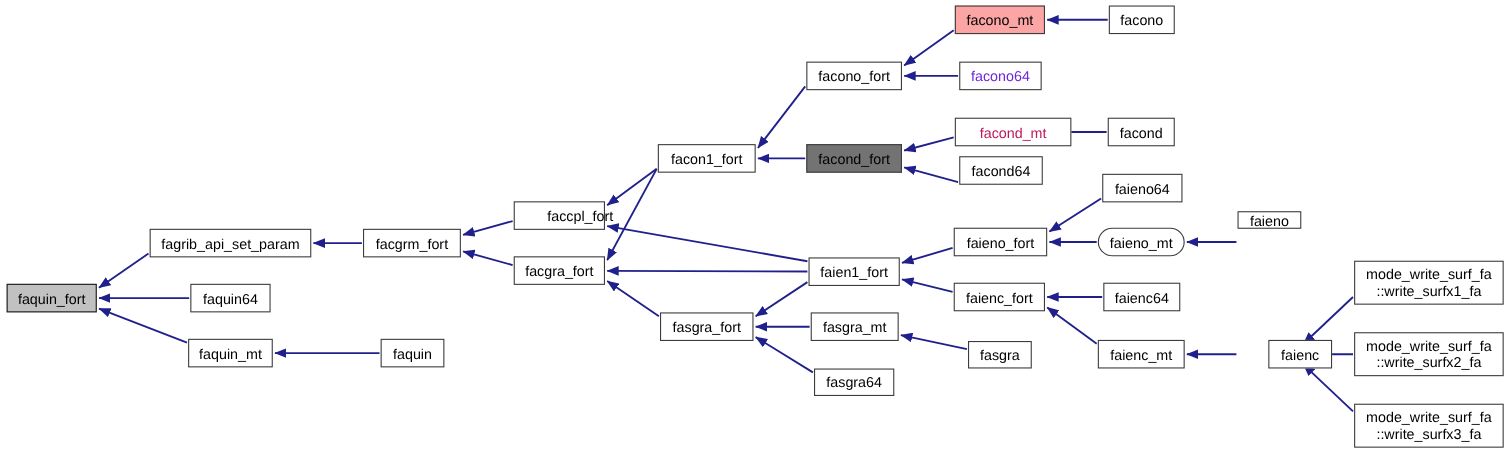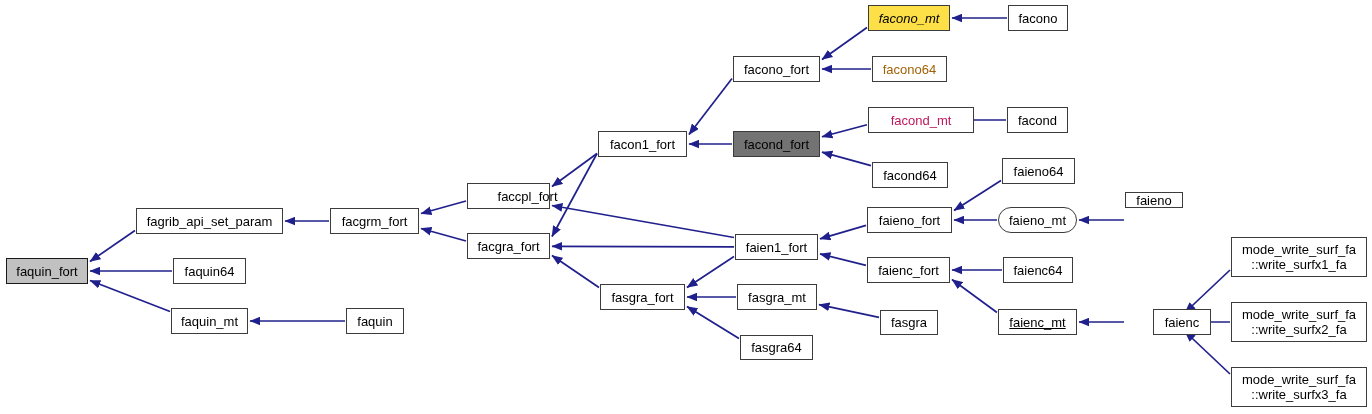--- a/index.html
+++ b/index.html
@@ -89,34 +89,34 @@
     <div class="node" style="left: 330px; top: 208px; width: 89px; height: 26px; border-color: rgb(60, 60, 60); background: rgb(255, 255, 255); color: rgb(0, 0, 0);">facgrm_fort</div>
     <div class="node" style="left: 136px; top: 208px; width: 147px; height: 26px; border-color: rgb(60, 60, 60); background: rgb(255, 255, 255); color: rgb(0, 0, 0);">fagrib_api_set_param</div>
     <div class="node" style="left: 173px; top: 258px; width: 73px; height: 26px; border-color: rgb(60, 60, 60); background: rgb(255, 255, 255); color: rgb(0, 0, 0);">faquin64</div>
     <div class="node" style="left: 171px; top: 308px; width: 77px; height: 26px; border-color: rgb(60, 60, 60); background: rgb(255, 255, 255); color: rgb(0, 0, 0);">faquin_mt</div>
     <div class="node" style="left: 346px; top: 308px; width: 58px; height: 26px; border-color: rgb(60, 60, 60); background: rgb(255, 255, 255); color: rgb(0, 0, 0);">faquin</div>
     <div class="node" style="left: 467px; top: 183px; width: 83px; height: 26px; border-color: rgb(60, 60, 60); background: rgb(255, 255, 255); color: rgb(0, 0, 0); padding-left: 38px;">faccpl_fort</div>
     <div class="node" style="left: 467px; top: 233px; width: 83px; height: 26px; border-color: rgb(60, 60, 60); background: rgb(255, 255, 255); color: rgb(0, 0, 0);">facgra_fort</div>
     <div class="node" style="left: 598px; top: 131px; width: 89px; height: 26px; border-color: rgb(60, 60, 60); background: rgb(255, 255, 255); color: rgb(0, 0, 0);">facon1_fort</div>
     <div class="node" style="left: 733px; top: 131px; width: 87px; height: 26px; border-color: rgb(60, 60, 60); background: #737373; color: rgb(0, 0, 0);">facond_fort</div>
     <div class="node" style="left: 733px; top: 56px; width: 87px; height: 26px; border-color: rgb(60, 60, 60); background: rgb(255, 255, 255); color: rgb(0, 0, 0);">facono_fort</div>
-    <div class="node" style="left: 868px; top: 5px; width: 82px; height: 26px; border-color: rgb(60, 60, 60); background: #fde047; color: rgb(0, 0, 0); font-style: italic;">facono_mt</div>
+    <div class="node" style="left: 868px; top: 5px; width: 82px; height: 26px; border-color: rgb(60, 60, 60); background: #fca5a5; color: rgb(0, 0, 0);">facono_mt</div>
     <div class="node" style="left: 1008px; top: 5px; width: 60px; height: 26px; border-color: rgb(60, 60, 60); background: rgb(255, 255, 255); color: rgb(0, 0, 0);">facono</div>
-    <div class="node" style="left: 872px; top: 56px; width: 75px; height: 26px; border-color: rgb(60, 60, 60); background: rgb(255, 255, 255); color: #a16207; text-align: right;">facono64</div>
+    <div class="node" style="left: 872px; top: 56px; width: 75px; height: 26px; border-color: rgb(60, 60, 60); background: rgb(255, 255, 255); color: #6d28d9; text-align: right;">facono64</div>
     <div class="node" style="left: 868px; top: 107px; width: 106px; height: 26px; border-color: rgb(60, 60, 60); background: rgb(255, 255, 255); color: #be185d; text-align: center;">facond_mt</div>
     <div class="node" style="left: 1007px; top: 107px; width: 61px; height: 26px; border-color: rgb(60, 60, 60); background: rgb(255, 255, 255); color: rgb(0, 0, 0);">facond</div>
-    <div class="node" style="left: 872px; top: 142px; width: 76px; height: 26px; border-color: rgb(60, 60, 60); background: rgb(255, 255, 255); color: rgb(0, 0, 0); margin-top: 20px;">facond64</div>
+    <div class="node" style="left: 872px; top: 142px; width: 76px; height: 26px; border-color: rgb(60, 60, 60); background: rgb(255, 255, 255); color: rgb(0, 0, 0);">facond64</div>
     <div class="node" style="left: 1002px; top: 158px; width: 73px; height: 26px; border-color: rgb(60, 60, 60); background: rgb(255, 255, 255); color: rgb(0, 0, 0);">faieno64</div>
     <div class="node" style="left: 867px; top: 207px; width: 85px; height: 26px; border-color: rgb(60, 60, 60); background: rgb(255, 255, 255); color: rgb(0, 0, 0);">faieno_fort</div>
     <div class="node" style="left: 998px; top: 207px; width: 79px; height: 26px; border-color: rgb(60, 60, 60); background: rgb(255, 255, 255); color: rgb(0, 0, 0); border-radius: 13px;">faieno_mt</div>
     <div class="node" style="left: 1125px; top: 192px; width: 58px; height: 16px; border-color: rgb(60, 60, 60); background: rgb(255, 255, 255); color: rgb(0, 0, 0);">faieno</div>
     <div class="node" style="left: 735px; top: 234px; width: 83px; height: 26px; border-color: rgb(60, 60, 60); background: rgb(255, 255, 255); color: rgb(0, 0, 0);">faien1_fort</div>
     <div class="node" style="left: 867px; top: 257px; width: 83px; height: 26px; border-color: rgb(60, 60, 60); background: rgb(255, 255, 255); color: rgb(0, 0, 0);">faienc_fort</div>
     <div class="node" style="left: 1003px; top: 257px; width: 70px; height: 26px; border-color: rgb(60, 60, 60); background: rgb(255, 255, 255); color: rgb(0, 0, 0);">faienc64</div>
-    <div class="node" style="left: 998px; top: 309px; width: 79px; height: 26px; border-color: rgb(60, 60, 60); background: rgb(255, 255, 255); color: rgb(0, 0, 0); text-decoration: underline;">faienc_mt</div>
+    <div class="node" style="left: 998px; top: 309px; width: 79px; height: 26px; border-color: rgb(60, 60, 60); background: rgb(255, 255, 255); color: rgb(0, 0, 0);">faienc_mt</div>
     <div class="node" style="left: 1153px; top: 309px; width: 58px; height: 26px; border-color: rgb(60, 60, 60); background: rgb(255, 255, 255); color: rgb(0, 0, 0);">faienc</div>
     <div class="node" style="left: 600px; top: 284px; width: 85px; height: 26px; border-color: rgb(60, 60, 60); background: rgb(255, 255, 255); color: rgb(0, 0, 0);">fasgra_fort</div>
     <div class="node" style="left: 737px; top: 284px; width: 80px; height: 26px; border-color: rgb(60, 60, 60); background: rgb(255, 255, 255); color: rgb(0, 0, 0);">fasgra_mt</div>
     <div class="node" style="left: 880px; top: 310px; width: 58px; height: 25px; border-color: rgb(60, 60, 60); background: rgb(255, 255, 255); color: rgb(0, 0, 0);">fasgra</div>
     <div class="node" style="left: 740px; top: 335px; width: 73px; height: 25px; border-color: rgb(60, 60, 60); background: rgb(255, 255, 255); color: rgb(0, 0, 0);">fasgra64</div>
     <div class="node" style="left: 1231px; top: 237px; width: 136px; height: 40px; border-color: rgb(60, 60, 60); background: rgb(255, 255, 255); color: rgb(0, 0, 0);">mode_write_surf_fa
 ::write_surfx1_fa</div>
     <div class="node" style="left: 1231px; top: 302px; width: 136px; height: 40px; border-color: rgb(60, 60, 60); background: rgb(255, 255, 255); color: rgb(0, 0, 0);">mode_write_surf_fa
 ::write_surfx2_fa</div>
     <div class="node" style="left: 1231px; top: 367px; width: 136px; height: 40px; border-color: rgb(60, 60, 60); background: rgb(255, 255, 255); color: rgb(0, 0, 0);">mode_write_surf_fa

